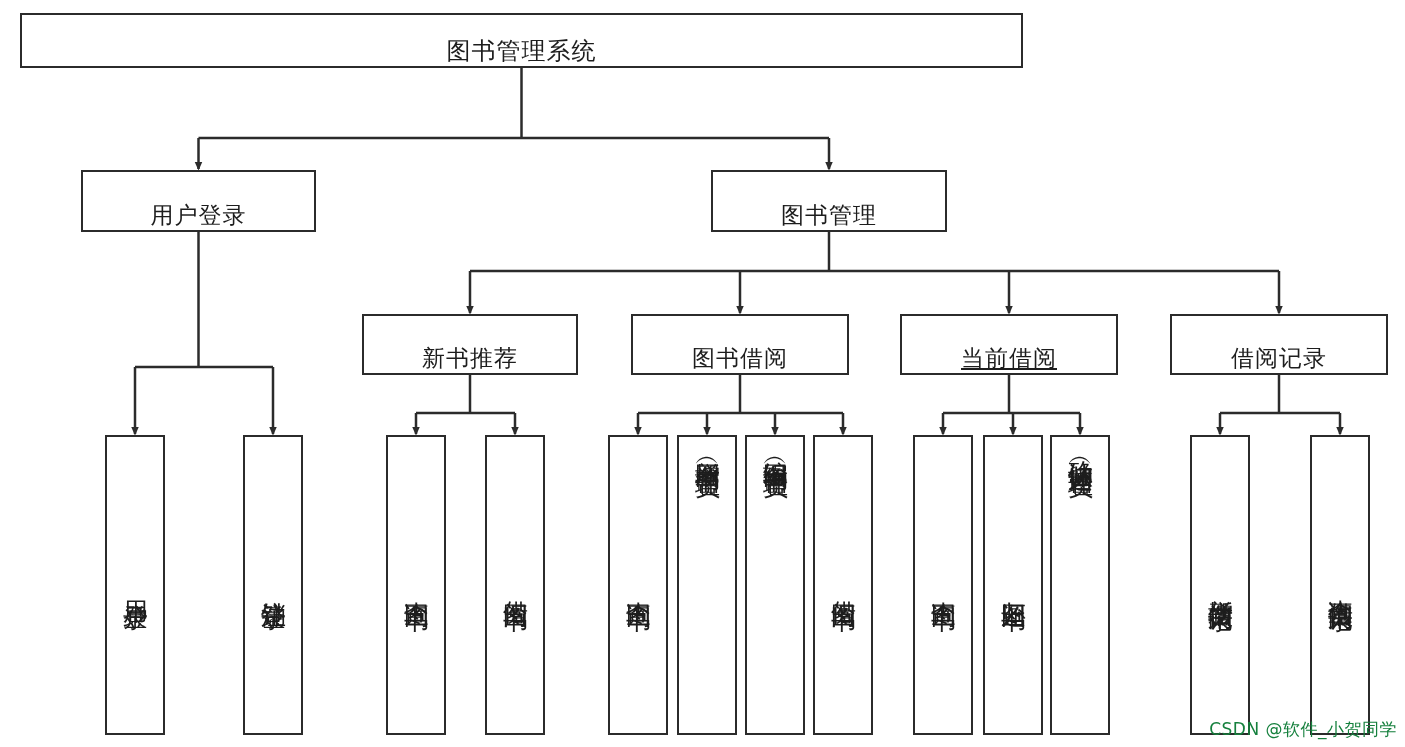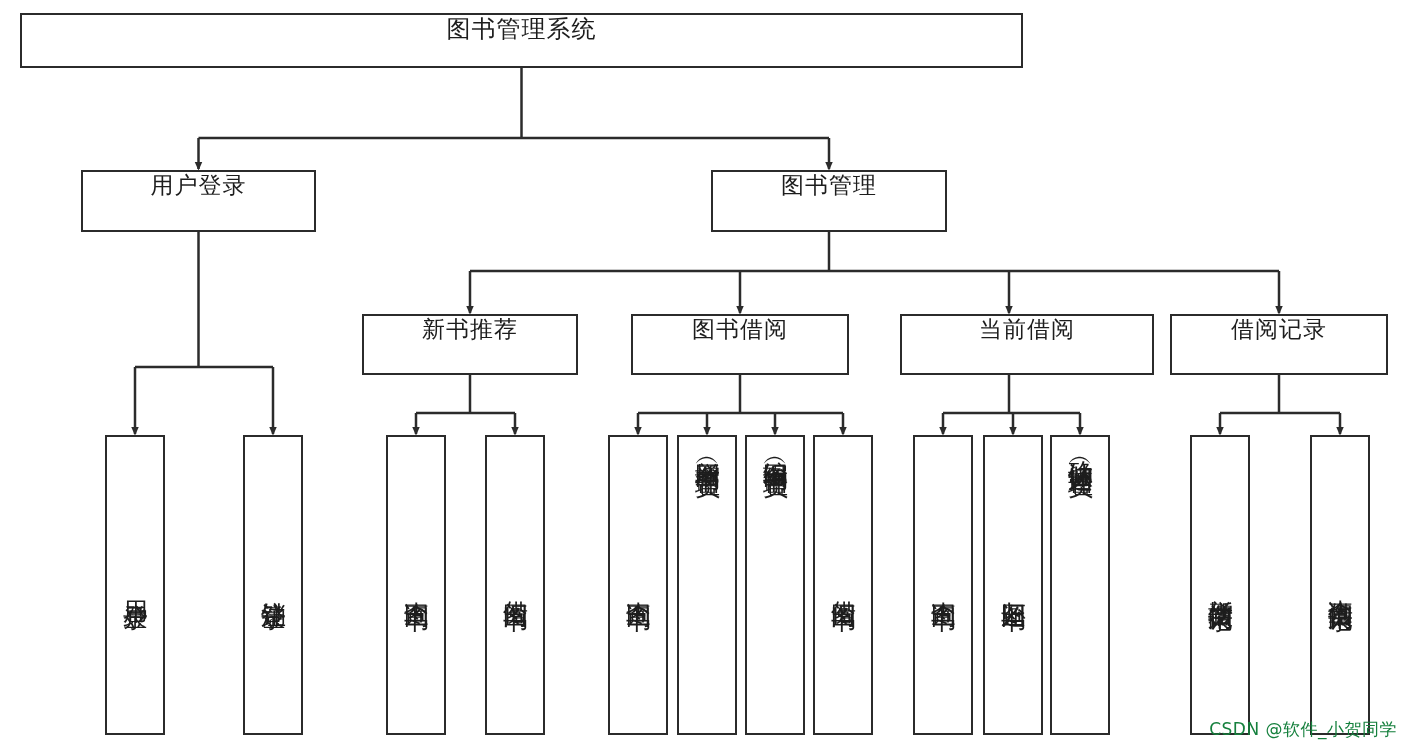--- a/index.html
+++ b/index.html
@@ -25,21 +25,21 @@
     width: 1405px;
     height: 747px;
     pointer-events: none;
   }
   .node {
     position: absolute;
     box-sizing: border-box;
     border: 2.5px solid #2b2b2b;
     background: #ffffff;
     display: flex;
-    align-items: flex-start;
+    align-items: flex-end;
     justify-content: center;
     color: #1d1d1d;
     z-index: 2;
   }
   
   .node.h-node {
     font-size: 23px;
     letter-spacing: 1px;
     line-height: 1.2;
   }
@@ -134,21 +134,21 @@
   <div class="node h-node" style="left: 362px; top: 314px; width: 216px; height: 61px;">
     <span class="node-label">新书推荐</span>
   </div>
 
   <div class="node h-node" style="left: 711px; top: 170px; width: 236px; height: 62px;">
     <span class="node-label">图书管理</span>
   </div>
   <div class="node h-node" style="left: 631px; top: 314px; width: 218px; height: 61px;">
     <span class="node-label">图书借阅</span>
   </div>
-  <div class="node h-node" style="left: 900px; top: 314px; width: 254px; height: 61px;">
+  <div class="node h-node" style="left: 900px; top: 314px; width: 218px; height: 61px; text-decoration: underline;">
     <span class="node-label">当前借阅</span>
   </div>
   <div class="node h-node" style="left: 1170px; top: 314px; width: 218px; height: 61px;">
     <span class="node-label">借阅记录</span>
   </div>
 
   <div class="node v-node" style="left: 105px; top: 435px; width: 60px; height: 300px;">
     <span class="node-label">用户登录</span>
   </div>
   <div class="node v-node" style="left: 243px; top: 435px; width: 60px; height: 300px;">

